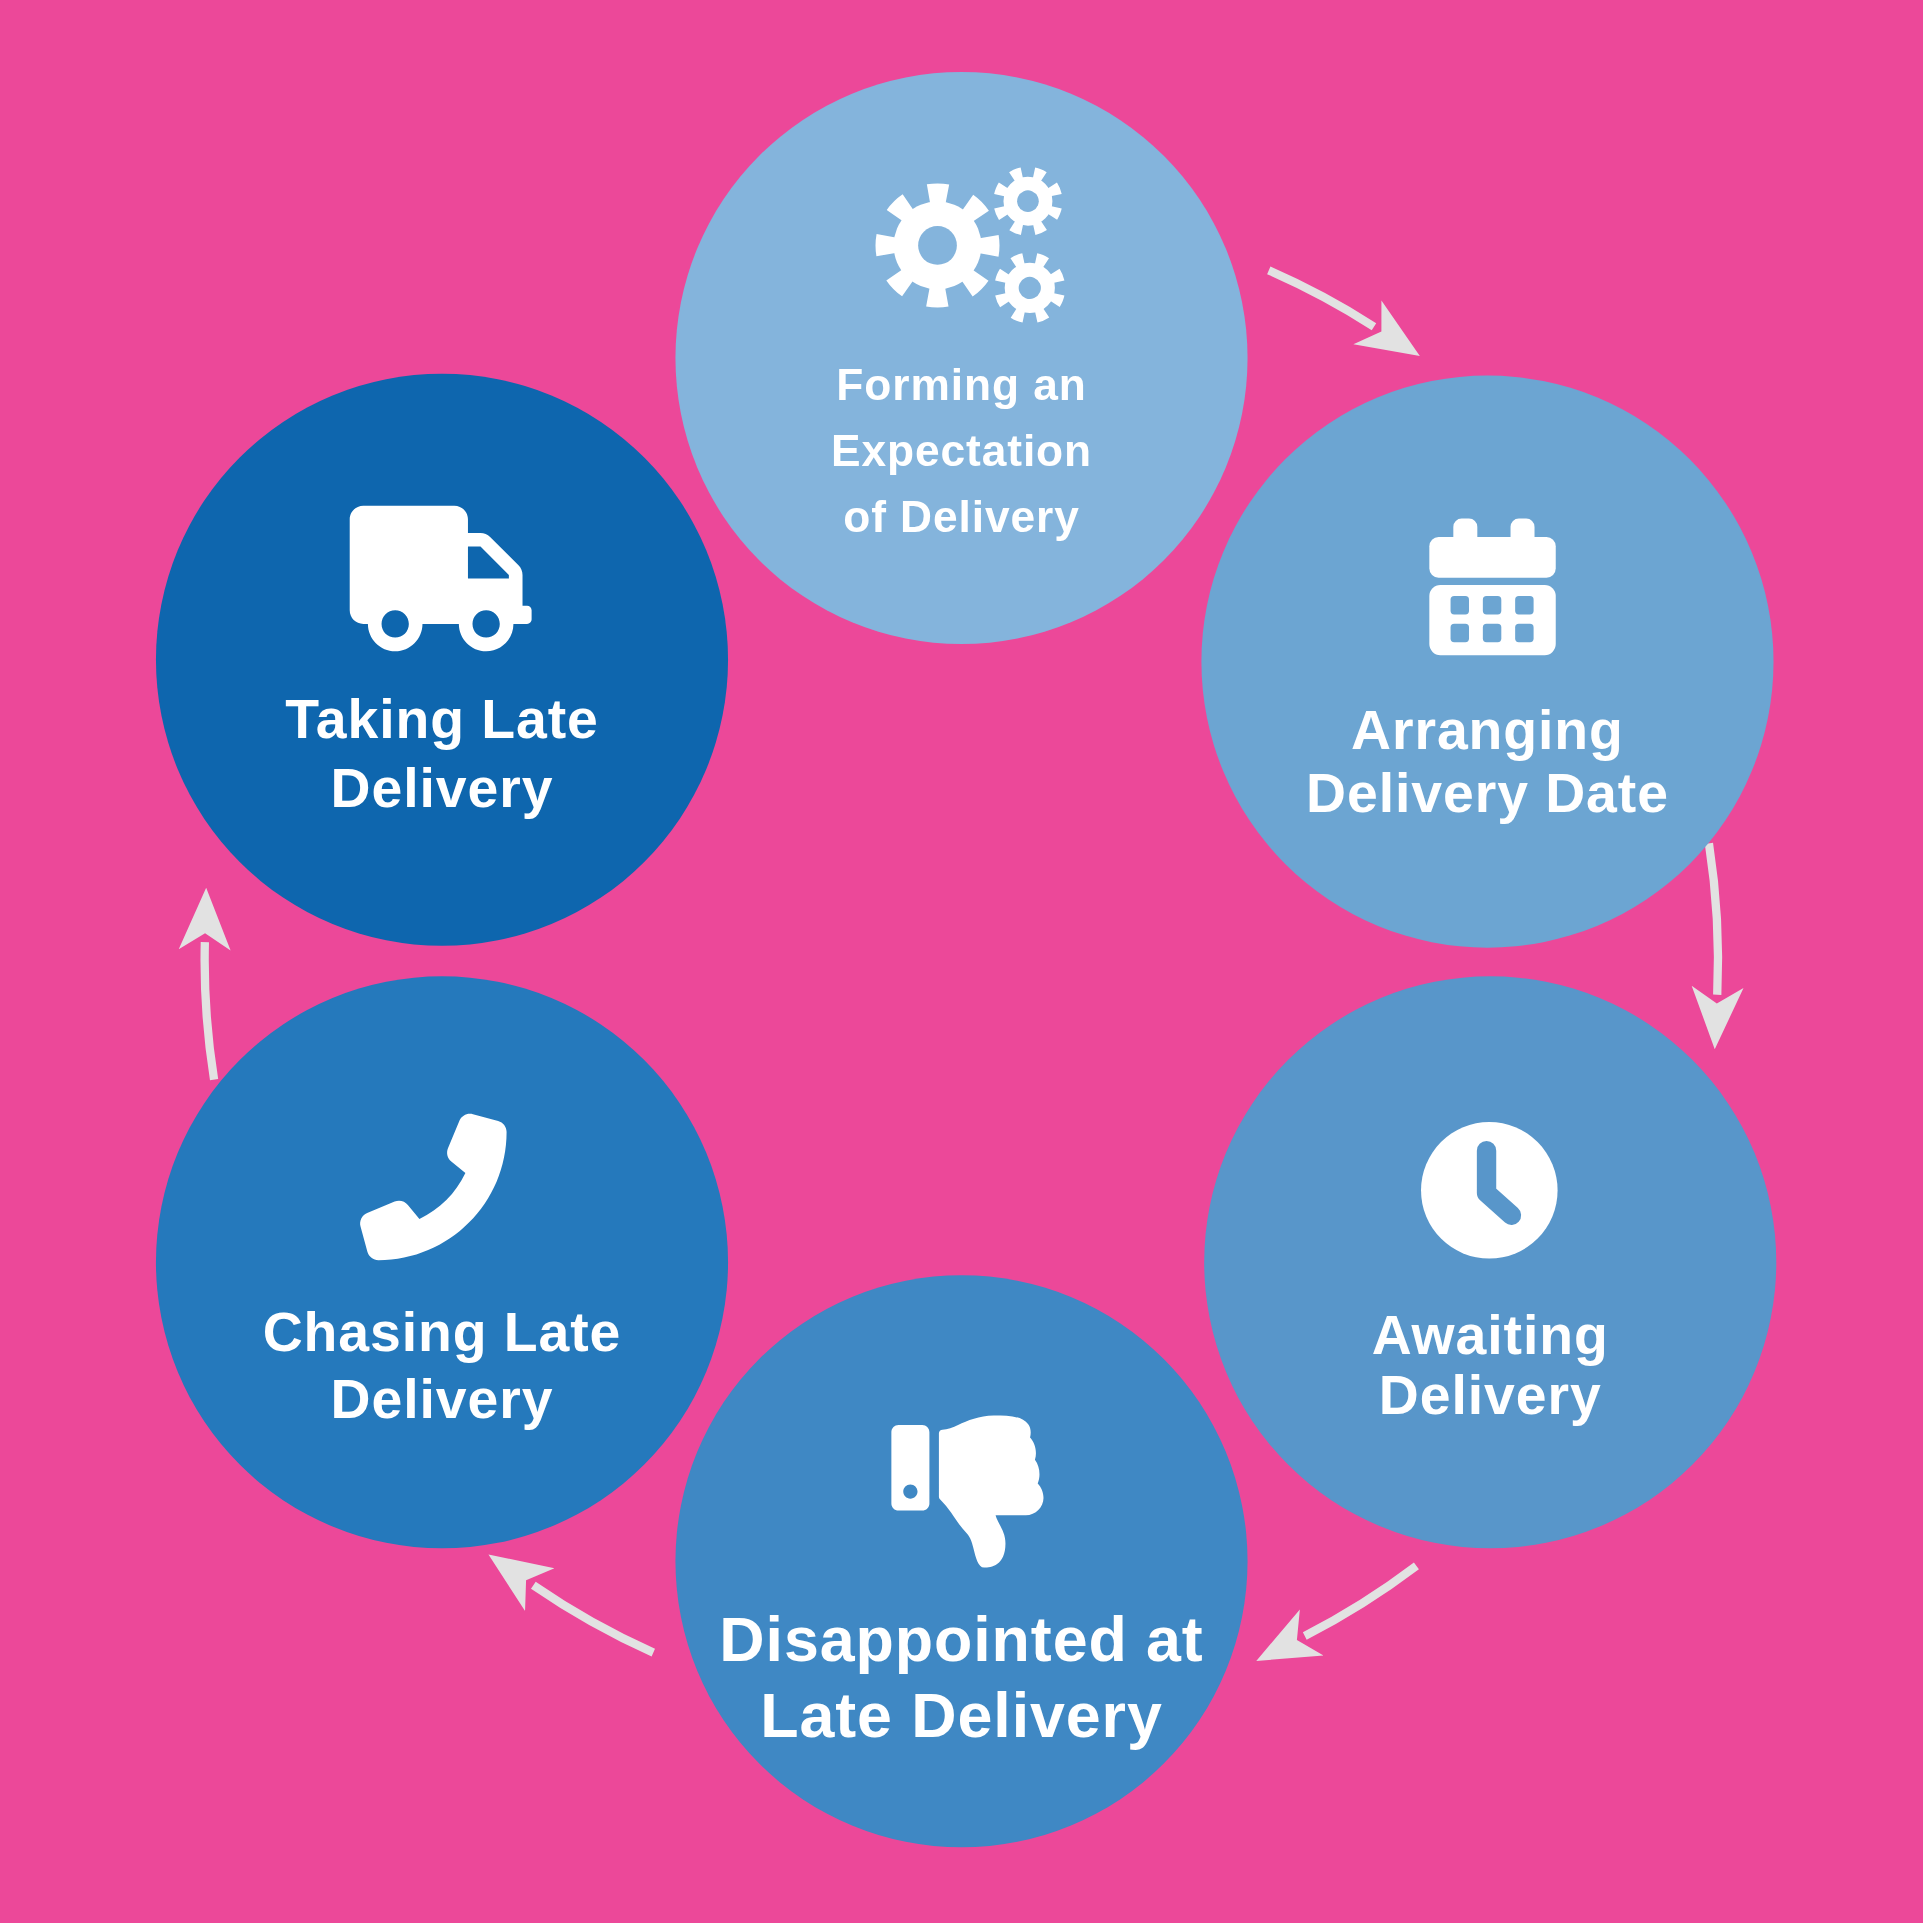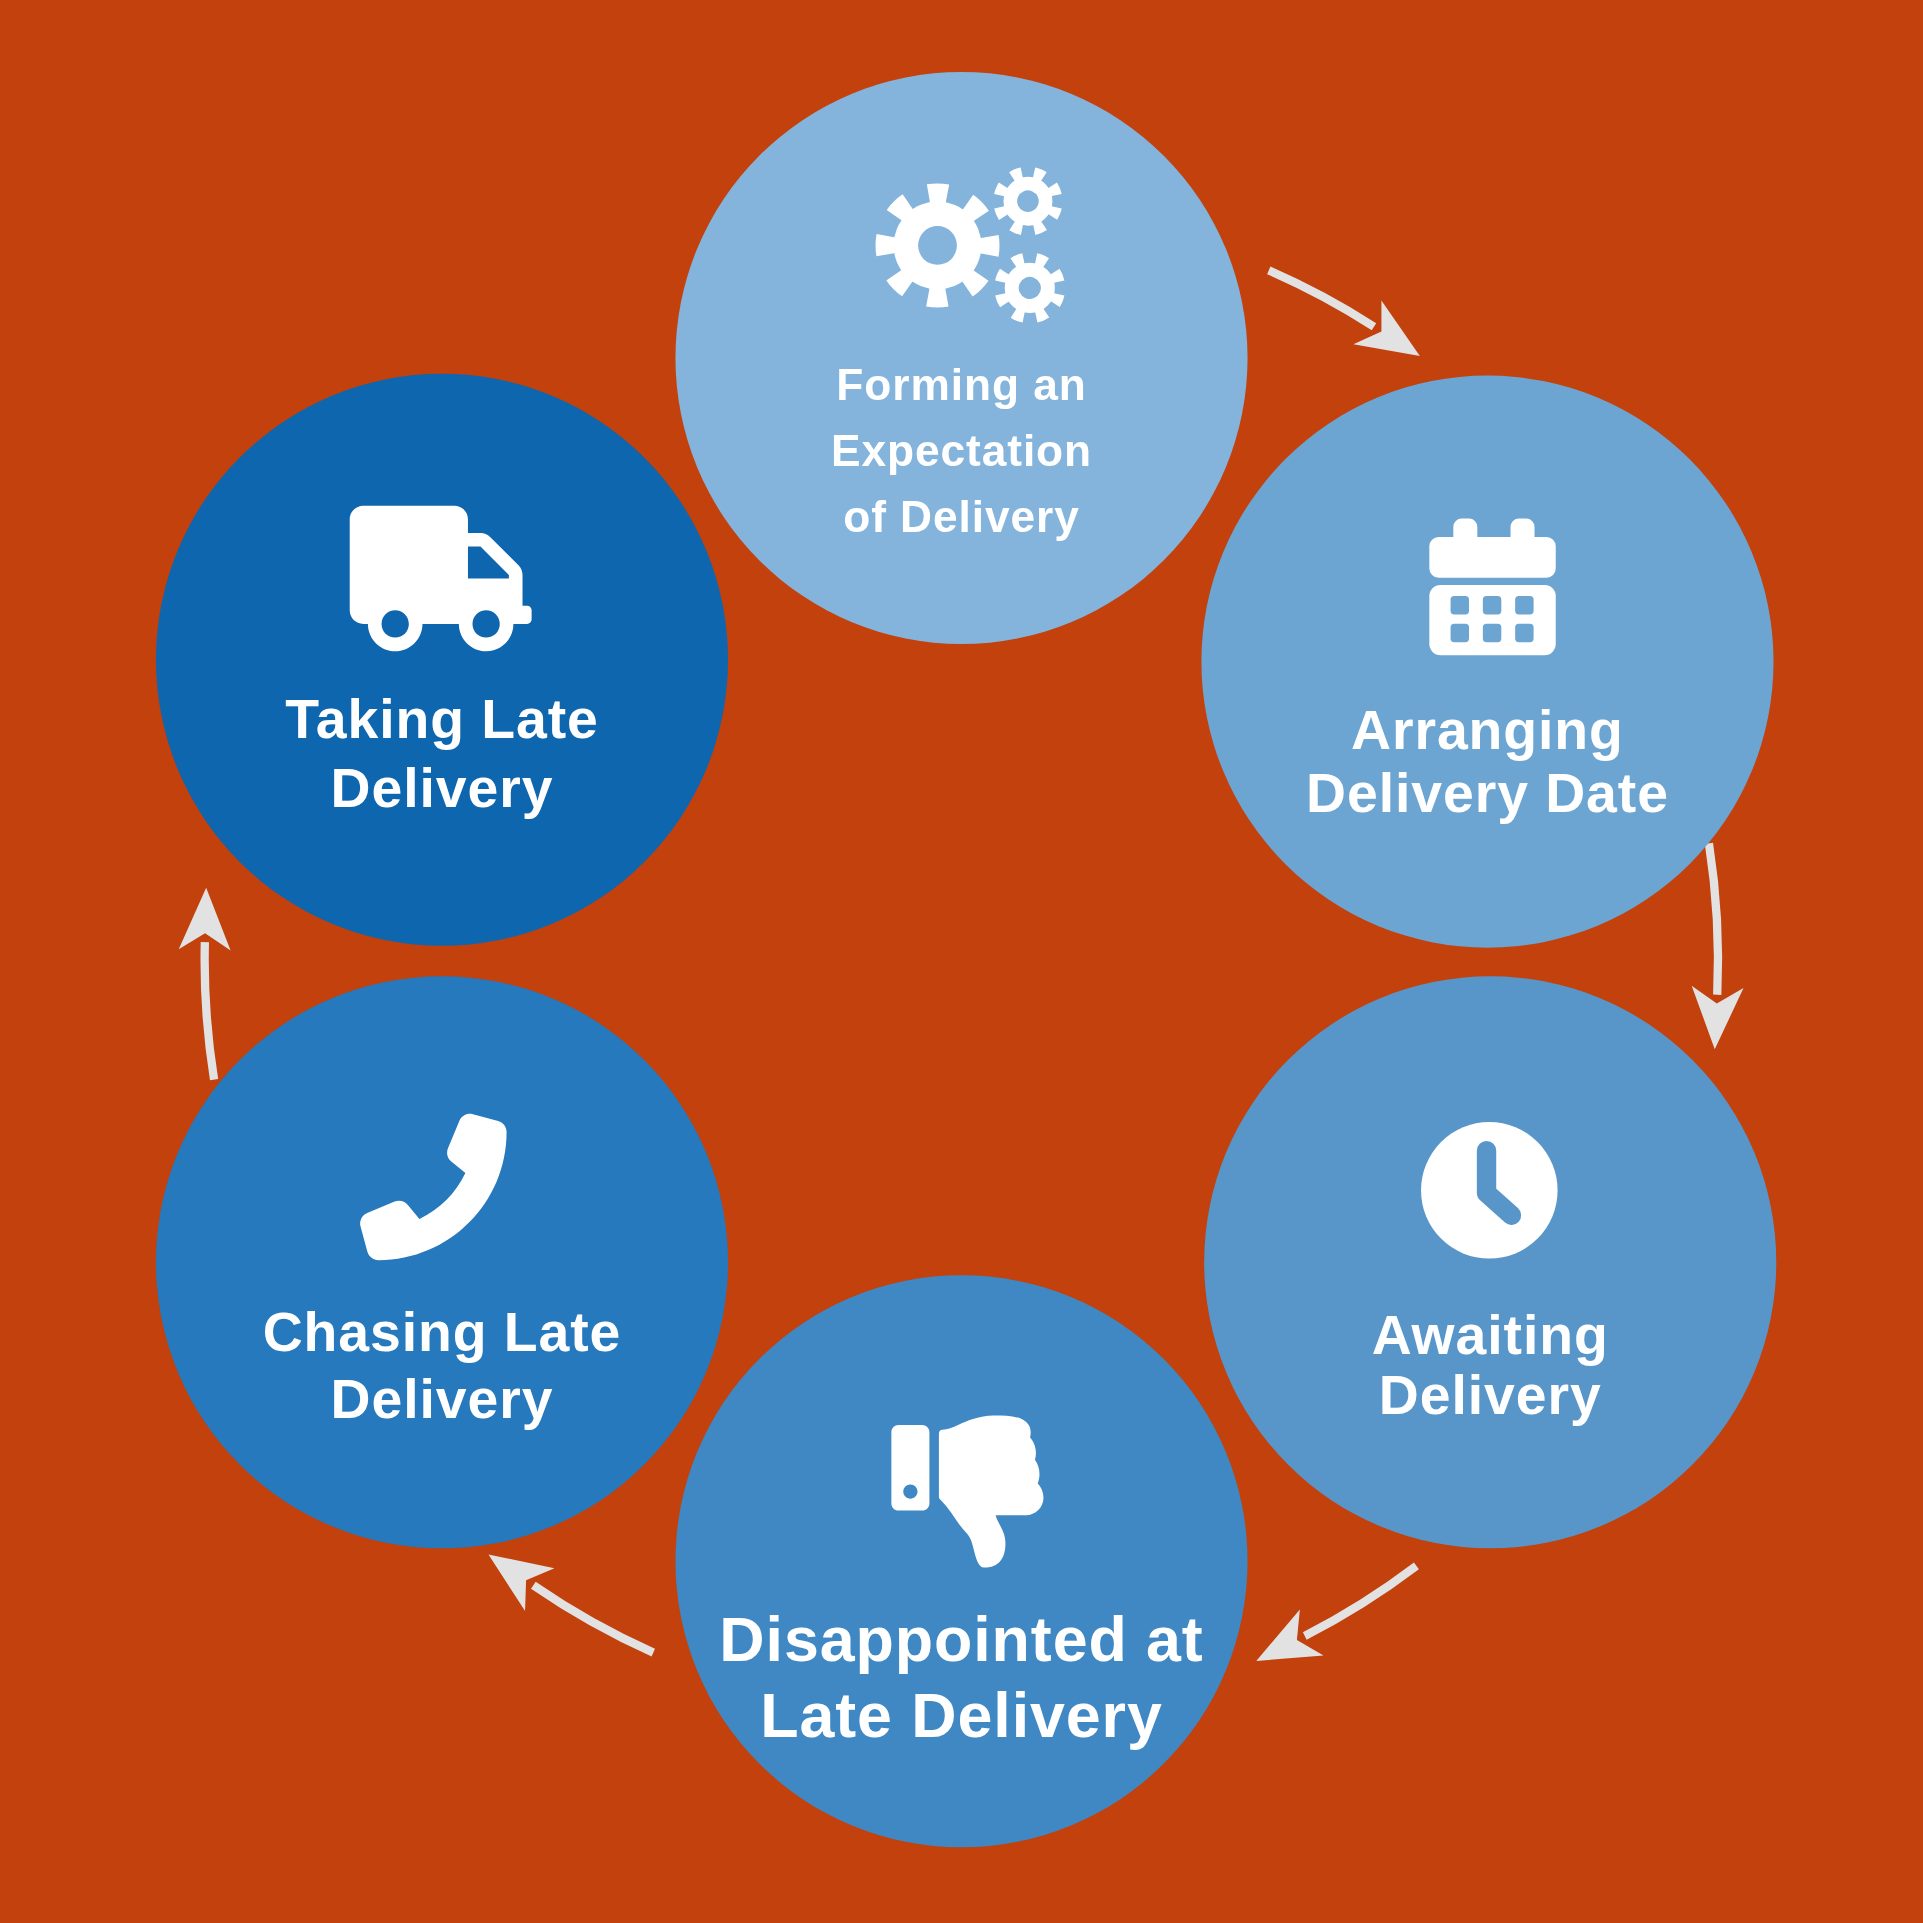--- a/index.html
+++ b/index.html
@@ -1,16 +1,16 @@
 <!DOCTYPE html>
 <html style="font-size:14.8px"><head>
 <meta charset="utf-8">
 <style>
   html,body{margin:0;padding:0;background:#ffffff;}
-  .stage{width:1923px;height:1923px;position:relative;background:#c2410c;}
+  .stage{width:1923px;height:1923px;position:relative;background:#ec4899;}
   svg{display:block;}
   .step-label{
     font-family:"Liberation Sans", sans-serif;
     font-weight:700;
     fill:#ffffff;
     text-anchor:middle;
     letter-spacing:1px;
   }
   .fs1{font-size:48px;}
   .fs2{font-size:60px;}

